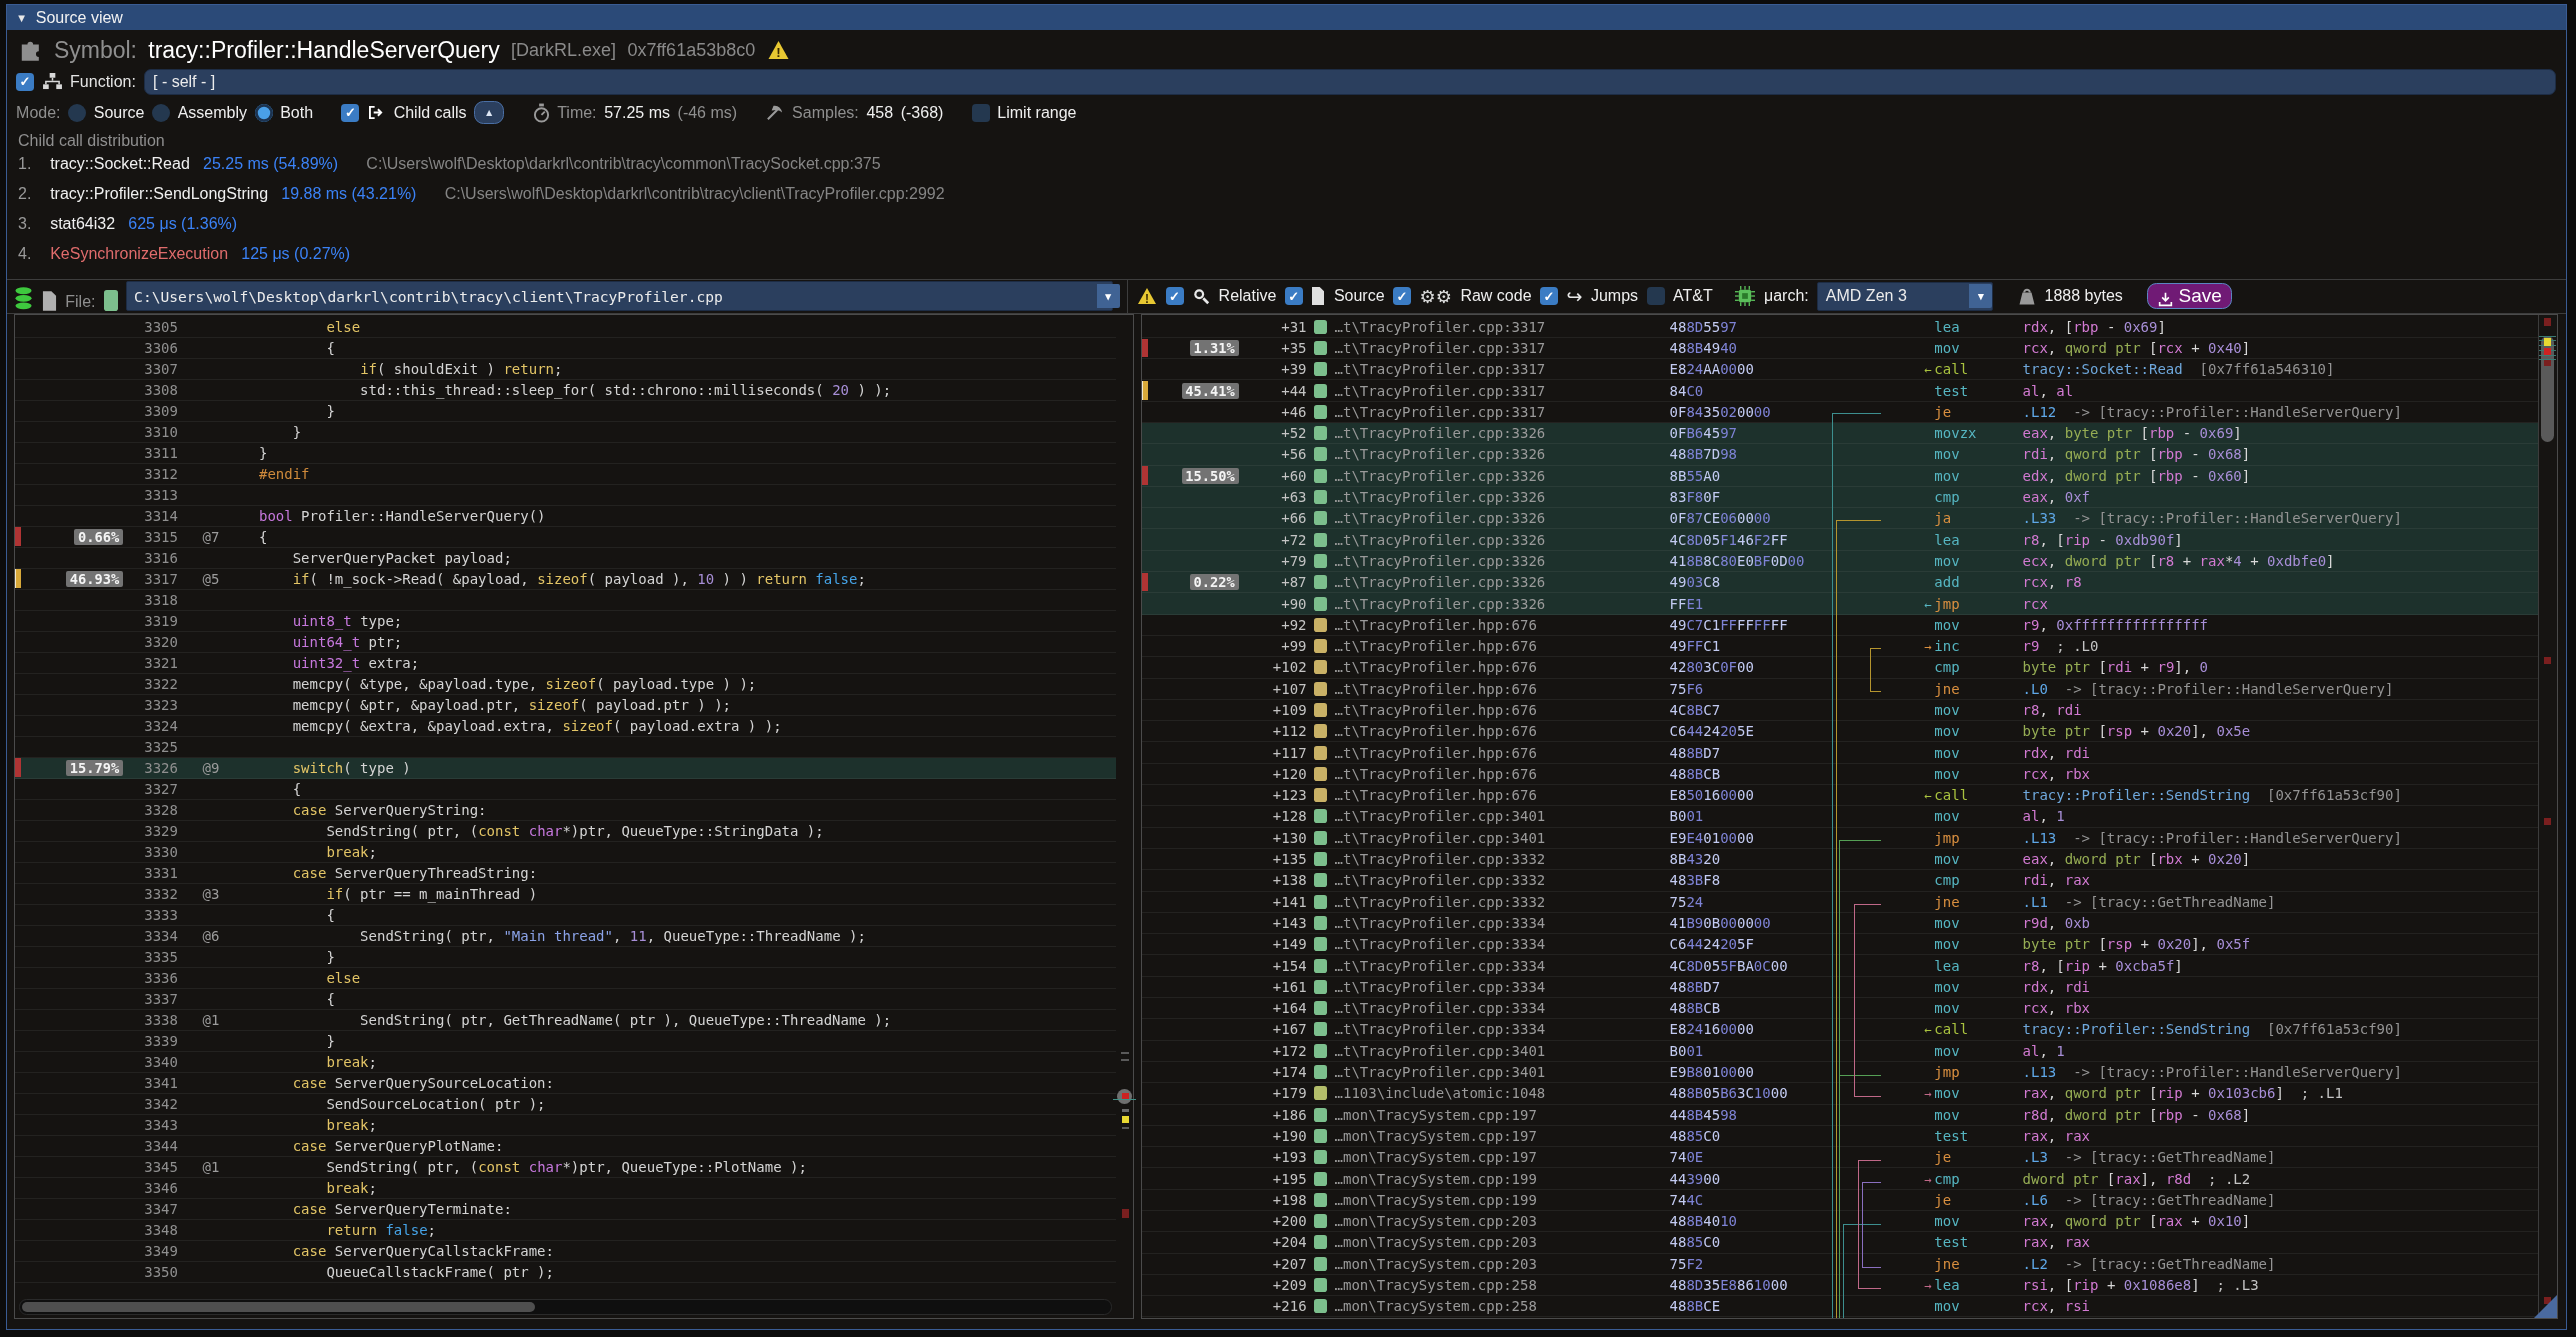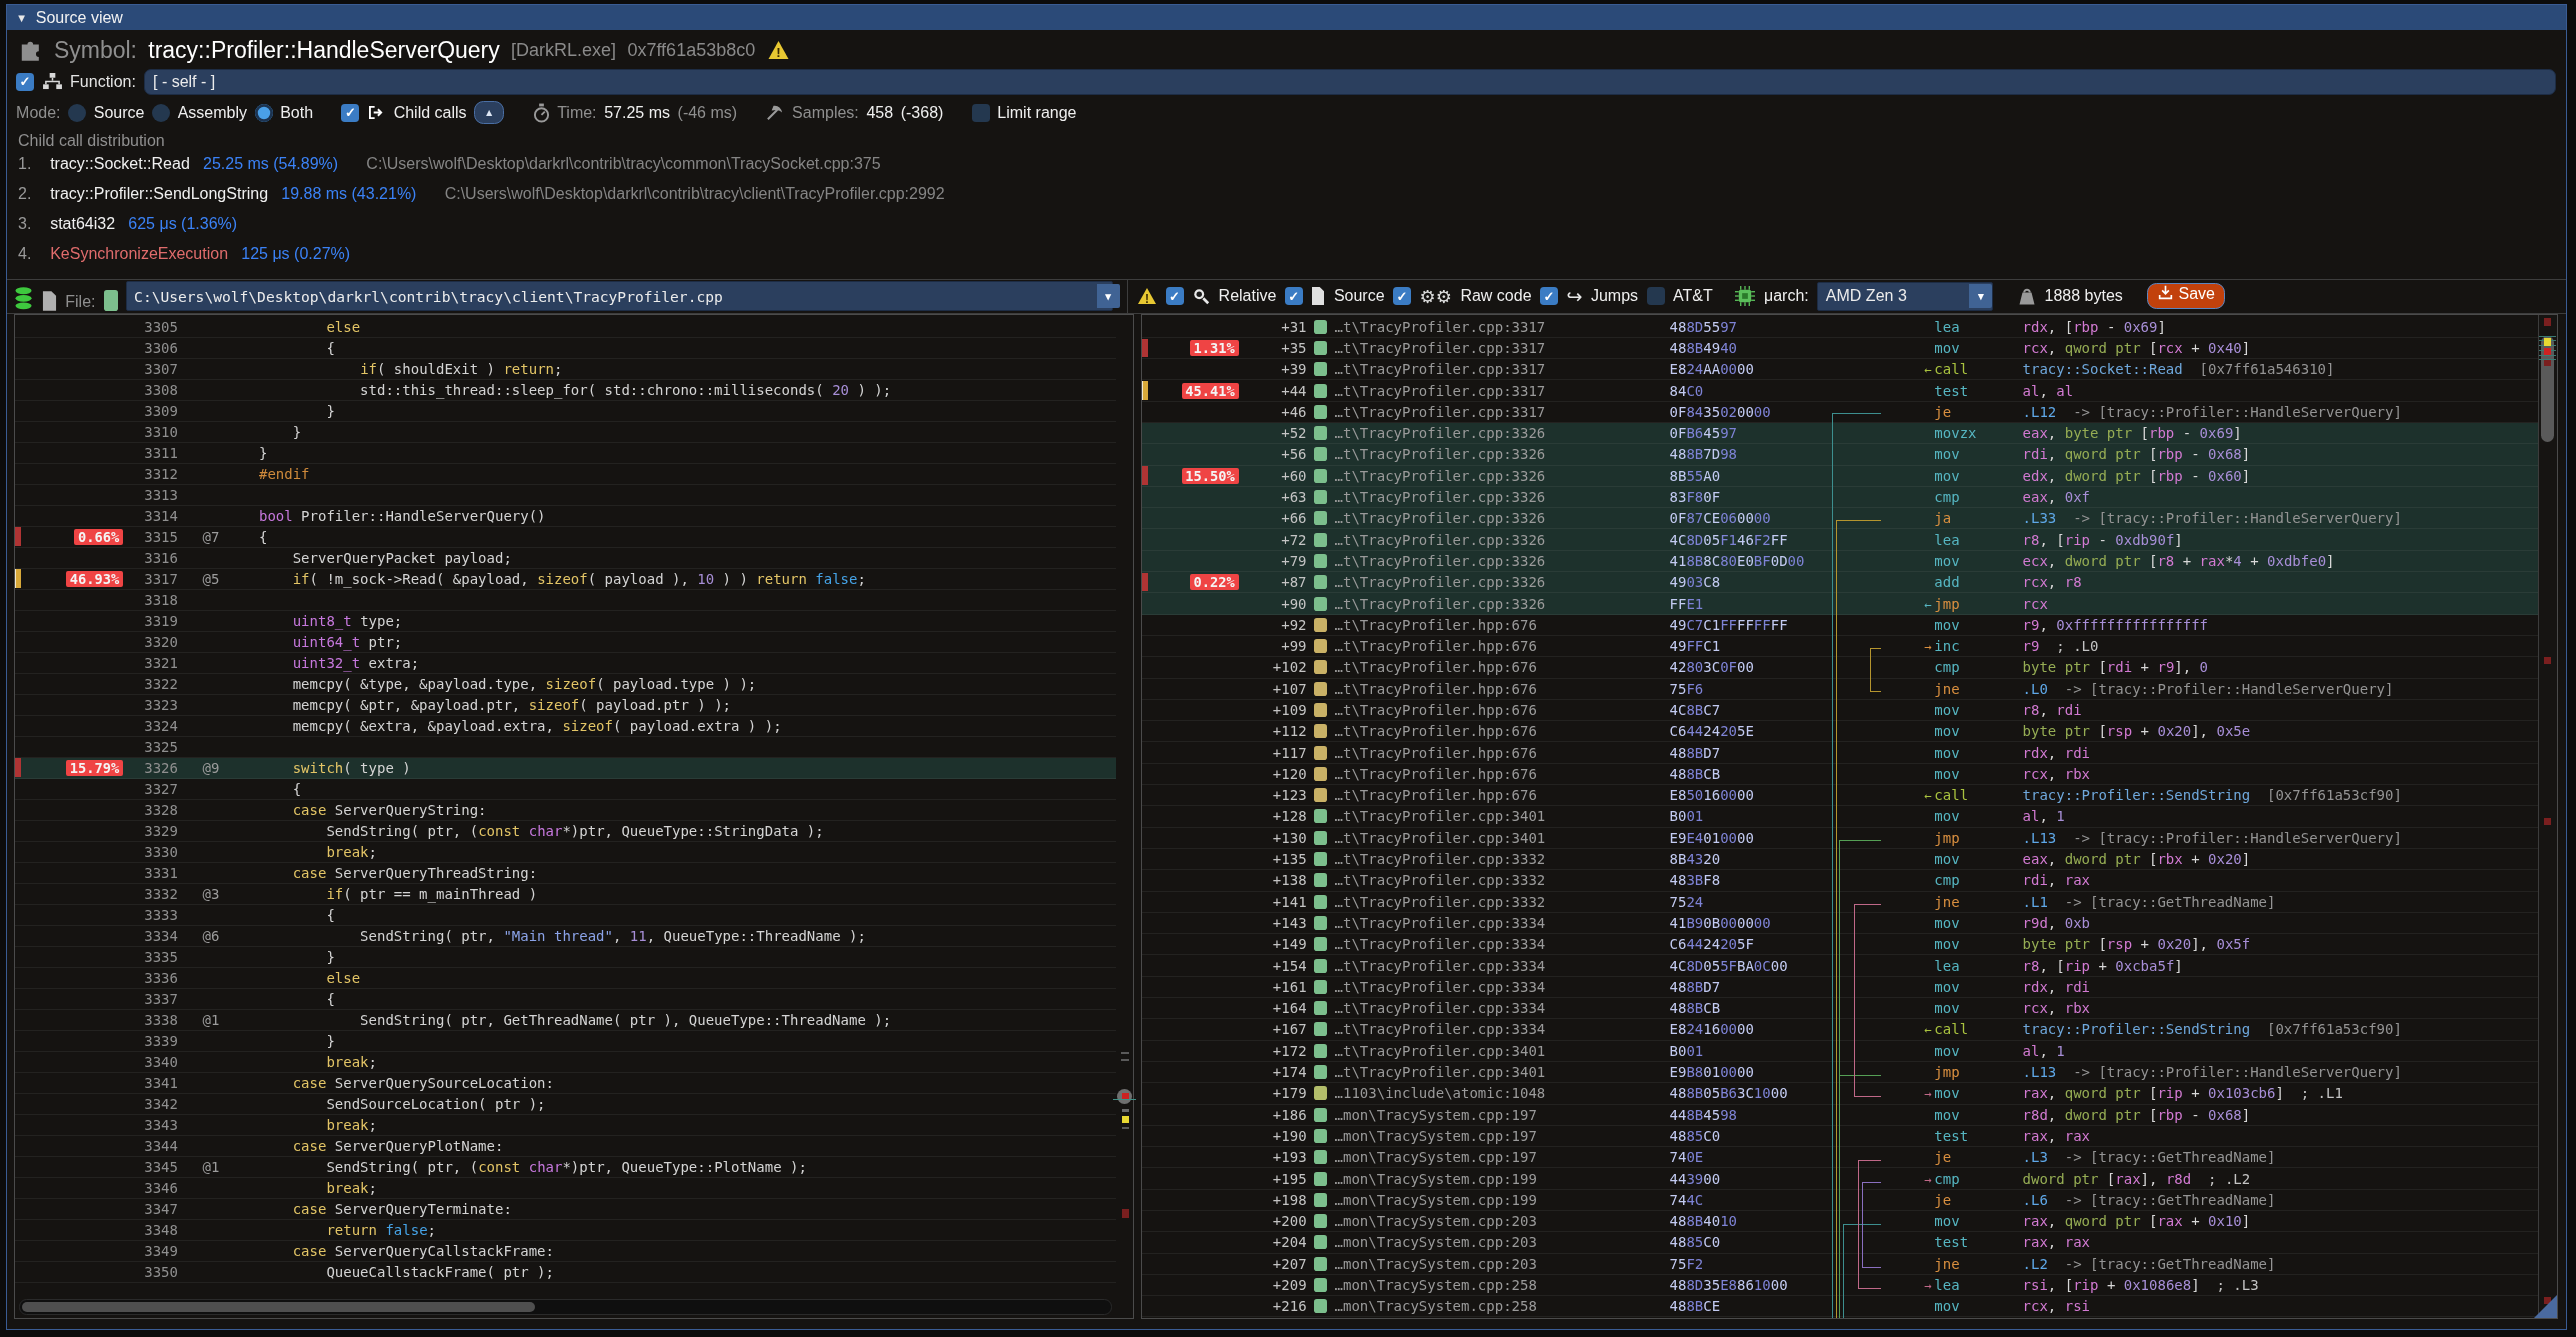--- a/index.html
+++ b/index.html
@@ -47,37 +47,37 @@
   .filebar{height:33px;border-top:0.9px solid #3d3d3d;border-bottom:0.9px solid #3d3d3d;
     display:flex;align-items:center;flex:none;}
   .fb-left{width:1120px;display:flex;align-items:flex-end;gap:8px;padding-left:7.6px;box-sizing:border-box;flex:none;}
   .greensq{width:14px;height:21px;background:#7cbf8d;border-radius:2.8px;flex:none;}
   .filecombo{flex:1;height:23.6px;font-family:"DejaVu Sans Mono",monospace;font-size:14.6px;
     display:flex;align-items:center;justify-content:space-between;padding-right:0;}
   .combo-arrow{width:23px;height:23.6px;background:#406394;color:#fff;display:flex;align-items:center;
     justify-content:center;font-size:10.4px;margin-right:-7.6px;border-radius:0 1.9px 1.9px 0;}
   .fb-right{flex:1;display:flex;align-items:center;gap:8.5px;padding:0 9.4px;font-size:16px;border-left:0.9px solid #3d3d3d;height:100%;}
   .marchcombo{width:159px;height:23px;justify-content:space-between;}
-  .savebtn{display:flex;align-items:flex-start;gap:5.7px;background:#c2410c;border:0.9px solid #5b85c0;
-    border-radius:9.4px;padding:0.9px 9.4px;height:22px;color:#fff;font-size:16px;}
+  .savebtn{display:flex;align-items:flex-end;gap:5.7px;background:#701a75;border:0.9px solid #5b85c0;
+    border-radius:9.4px;padding:0.9px 9.4px;height:22px;color:#fff;font-size:19px;}
   
   .panes{flex:1;display:flex;gap:6.6px;padding:0 7.6px 9.4px 7.6px;min-height:0;}
   .pane{border:0.9px solid #4b4b4b;background:#151311;position:relative;box-sizing:border-box;}
   .src-pane{width:1120px;flex:none;}
   .asm-pane{flex:1;display:flex;}
   
   .src-rows{position:absolute;left:0;top:1.9px;right:17px;bottom:24.6px;overflow:hidden;}
   .src-row{display:flex;align-items:center;height:21px;border-bottom:0.9px solid #232220;
     font-family:"DejaVu Sans Mono",monospace;font-size:14px;box-sizing:border-box;}
   .src-row.hl{background:#1d312c;border-bottom-color:#2a3c37;}
   .pbar{width:5.7px;align-self:stretch;flex:none;}
   .pbar.r{background:#b03434;margin:0.9px 0;}
   .pbar.y{background:#d8a93a;margin:0.9px 0;box-shadow:inset 0.9px 0 0 #f5f0e0;}
   .pct{width:102px;text-align:right;flex:none;}
-  .pill{background:#ef4444;border-radius:1.9px;padding:0 3.8px;color:#f4f4f4;font-weight:bold;font-size:13.7px;}
+  .pill{background:#737373;border-radius:1.9px;padding:0 3.8px;color:#f4f4f4;font-weight:bold;font-size:13.7px;}
   .lno{width:55px;text-align:right;color:#8f8f8f;flex:none;}
   .ann{width:81px;padding-left:24.6px;color:#9c9c9c;box-sizing:border-box;flex:none;}
   .code{white-space:pre;flex:1;}
   
   .tk-p{color:#d4d4d4}.tk-k{color:#e3c566}.tk-t{color:#c678dd}.tk-n{color:#a88fd8}
   .tk-s{color:#8ba3e8}.tk-b{color:#46a4e8}.tk-d{color:#cf8a3b}
   .tk-r{color:#d27ad2}.tk-w{color:#96ad54}.tk-v{color:#a88fd8}.tk-u{color:#d8d8d8}
   .tk-l{color:#5fa8e8}.tk-g{color:#949494}.tk-y{color:#6fa8dc}.tk-c{color:#c4c4c4}
   .mn-c{color:#56b6c2}.mn-j{color:#d98f3f}.mn-a{color:#a9c23f}
   .pa{display:inline-block;width:15px;text-align:right;margin-right:2.8px;font-size:12.3px;}

